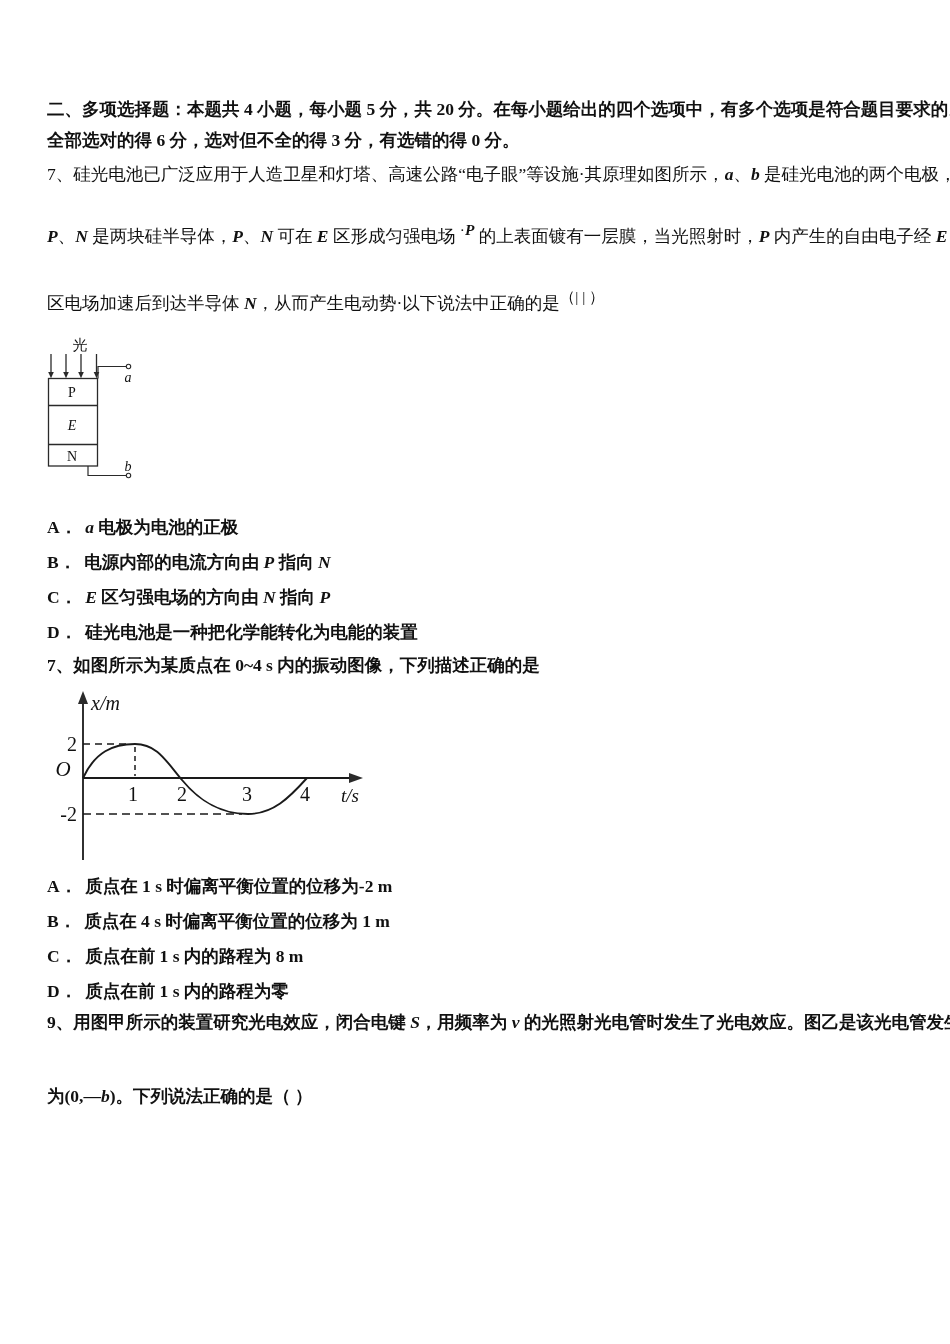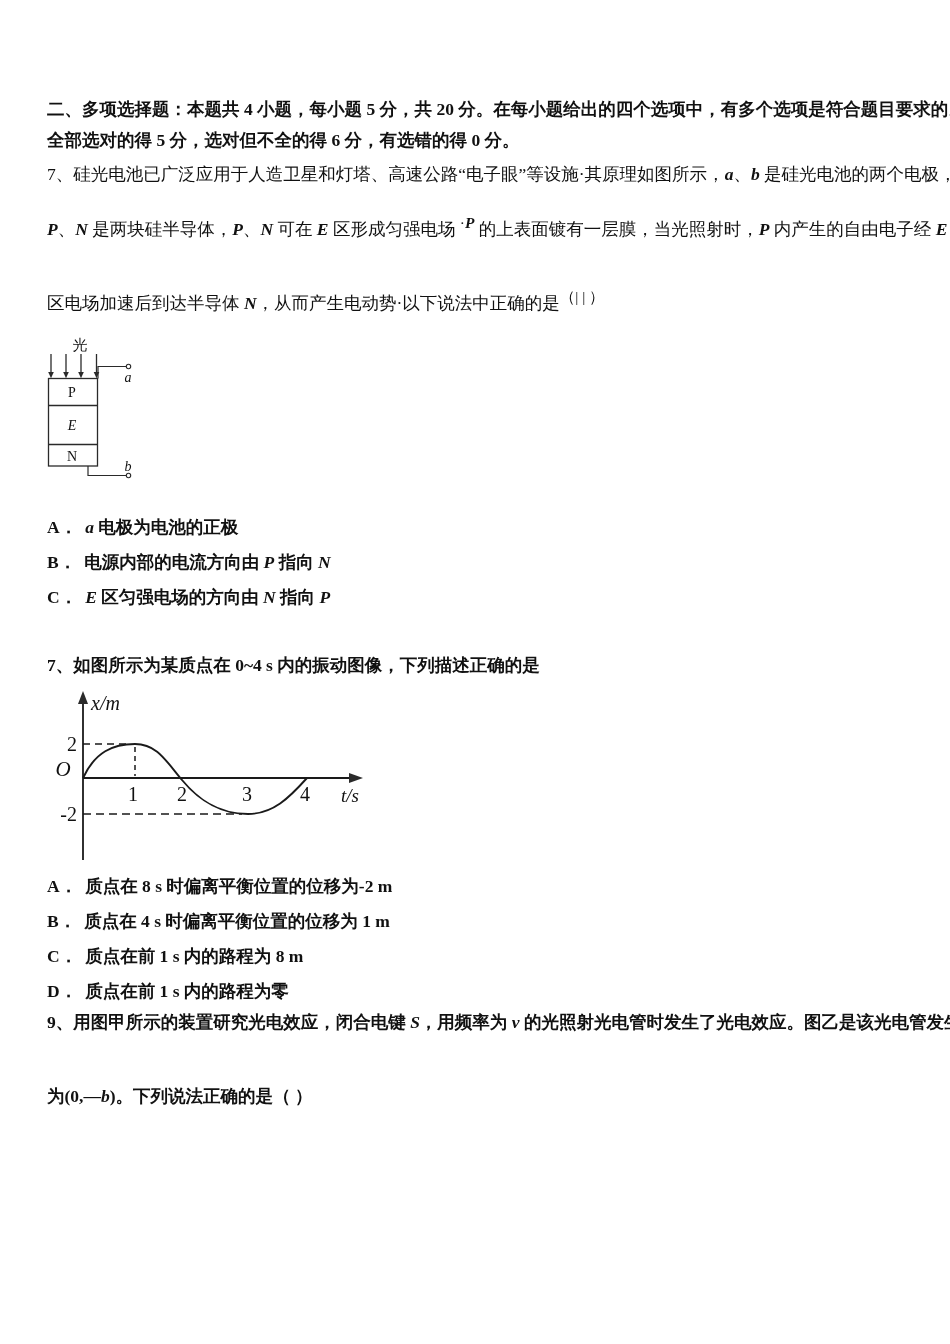--- a/index.html
+++ b/index.html
@@ -29,24 +29,24 @@
   svg text{fill:#111;}
   .fig-stroke{stroke:#2a2a2a;fill:none;}
   .fig-fill{fill:#2a2a2a;stroke:none;}
 </style>
 </head>
 <body>
 
 <div class="page">
 
   <div class="line w700" style="top:98px">二、多项选择题：本题共 4 小题，每小题 5 分，共 20 分。在每小题给出的四个选项中，有多个选项是符合题目要求的。</div>
-  <div class="line w700" style="top:129px">全部选对的得 5 分，选对但不全的得 6 分，有选错的得 0 分。</div>
+  <div class="line w700" style="top:129px">全部选对的得 6 分，选对但不全的得 3 分，有选错的得 0 分。</div>
 
   <div class="line w400" style="top:163px">7、硅光电池已广泛应用于人造卫星和灯塔、高速公路“电子眼”等设施·其原理如图所示，<i>a</i>、<i>b</i> 是硅光电池的两个电极，</div>
-  <div class="line w400" style="top:218px"><i>P</i>、<i>N</i> 是两块硅半导体，<i>P</i>、<i>N</i> 可在 <i>E</i> 区形成匀强电场 <sup>·<i>P</i></sup>  的上表面镀有一层膜，当光照射时，<i>P</i> 内产生的自由电子经 <i>E</i></div>
+  <div class="line w400" style="top:225px"><i>P</i>、<i>N</i> 是两块硅半导体，<i>P</i>、<i>N</i> 可在 <i>E</i> 区形成匀强电场 <sup>·<i>P</i></sup>  的上表面镀有一层膜，当光照射时，<i>P</i> 内产生的自由电子经 <i>E</i></div>
   <div class="line w400" style="top:292px">区电场加速后到达半导体 <i>N</i>，从而产生电动势·以下说法中正确的是<sup>（| | ）</sup></div>
 
   <svg style="left:40px;top:333px" width="110" height="158" viewBox="0 0 110 158">
 
     <text x="40" y="17" font-size="15" text-anchor="middle">光</text>
 
     <g stroke="#2a2a2a" stroke-width="1.3">
       <line x1="11" y1="21" x2="11" y2="40"></line>
         <line x1="26" y1="21" x2="26" y2="40"></line>
       <line x1="41" y1="21" x2="41" y2="40"></line>
@@ -77,20 +77,23 @@
 
   <div class="line w700" style="top:516px">
     <span class="opt-label">A．</span><span><i>a</i> 电极为电池的正极</span>
   </div>
   <div class="line w700" style="top:586px">
     <span class="opt-label">C．</span><span><i>E</i> 区匀强电场的方向由 <i>N</i> 指向 <i>P</i></span>
   </div>
   <div class="line w700" style="top:551px">
     <span class="opt-label">B．</span><span>电源内部的电流方向由 <i>P</i> 指向 <i>N</i></span>
   </div>
+  <div class="line w700" style="top:621px">
+    <span class="opt-label">D．</span><span>硅光电池是一种把化学能转化为电能的装置</span>
+  </div>
 
   <div class="line w700" style="top:654px">7、如图所示为某质点在 0~4 s 内的振动图像，下列描述正确的是</div>
 
   <svg style="left:45px;top:690px" width="330" height="175" viewBox="0 0 330 175">
 
     <line x1="38" y1="8" x2="38" y2="170" stroke="#1a1a1a" stroke-width="1.8"></line>
     <polygon points="38,1 33,14 43,14" class="fig-fill"></polygon>
     <line x1="38" y1="88" x2="310" y2="88" stroke="#1a1a1a" stroke-width="1.8"></line>
     <polygon points="318,88 304,83 304,93" class="fig-fill"></polygon>
 
@@ -107,21 +110,21 @@
     <text x="18" y="86" font-size="21" font-style="italic" text-anchor="middle">O</text>
     <text x="32" y="61" font-size="20" text-anchor="end">2</text>
     <text x="32" y="131" font-size="20" text-anchor="end">-2</text>
     <text x="88" y="111" font-size="20" text-anchor="middle">1</text>
     <text x="137" y="111" font-size="20" text-anchor="middle">2</text>
     <text x="202" y="111" font-size="20" text-anchor="middle">3</text>
     <text x="260" y="111" font-size="20" text-anchor="middle">4</text>
   </svg>
 
   <div class="line w700" style="top:875px">
-    <span class="opt-label">A．</span><span>质点在 8 s 时偏离平衡位置的位移为-2 m</span>
+    <span class="opt-label">A．</span><span>质点在 1 s 时偏离平衡位置的位移为-2 m</span>
   </div>
   <div class="line w700" style="top:910px">
     <span class="opt-label">B．</span><span>质点在 4 s 时偏离平衡位置的位移为 1 m</span>
   </div>
   <div class="line w700" style="top:945px">
     <span class="opt-label">C．</span><span>质点在前 1 s 内的路程为 8 m</span>
   </div>
   <div class="line w700" style="top:980px">
     <span class="opt-label">D．</span><span>质点在前 1 s 内的路程为零</span>
   </div>

